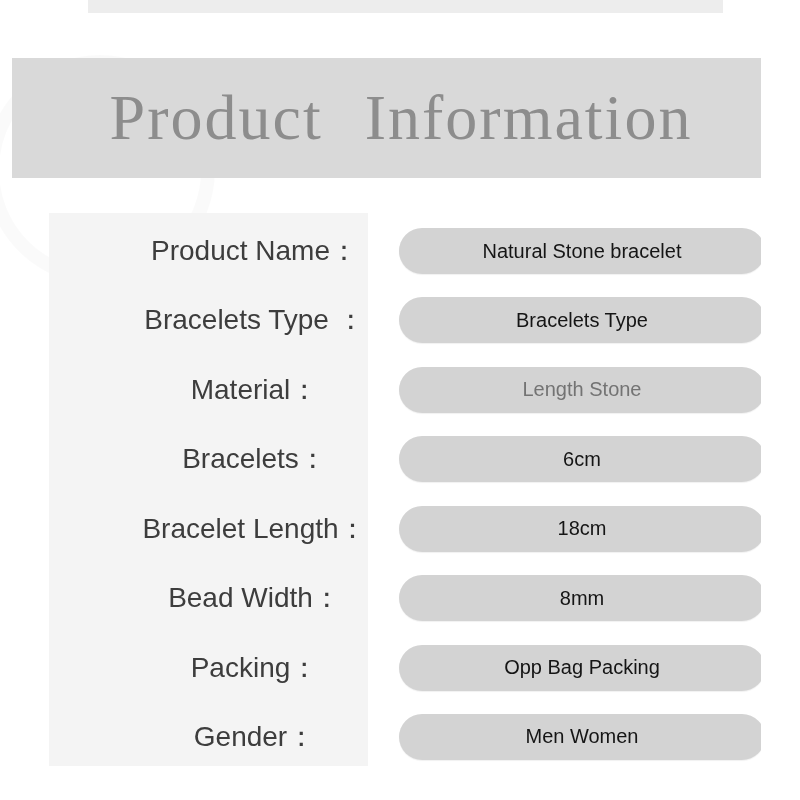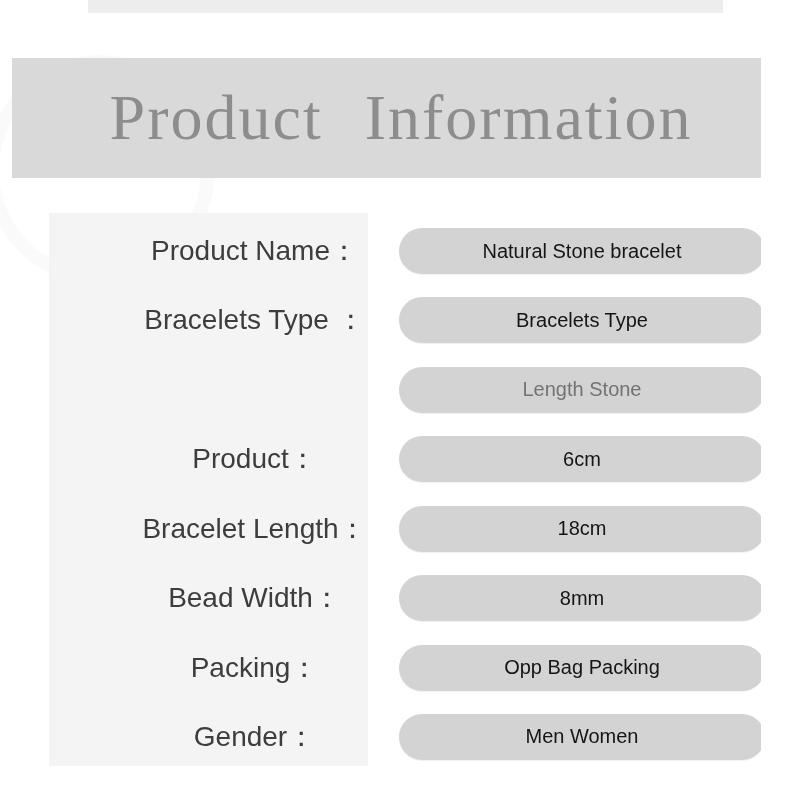--- a/index.html
+++ b/index.html
@@ -86,26 +86,27 @@
         <span class="value">Natural Stone bracelet</span>
       </div>
     </div>
     <div class="row">
       <div class="label">Bracelets Type ：</div>
       <div class="pill">
         <span class="value">Bracelets Type</span>
       </div>
     </div>
     <div class="row">
+      <div class="label">Material：</div>
       <div class="pill">
         <span class="value muted">Length Stone</span>
       </div>
     </div>
     <div class="row">
-      <div class="label">Product：</div>
+      <div class="label">Bracelets：</div>
       <div class="pill">
         <span class="value">6cm</span>
       </div>
     </div>
     <div class="row">
       <div class="label">Bracelet Length：</div>
       <div class="pill">
         <span class="value">18cm</span>
       </div>
     </div>

